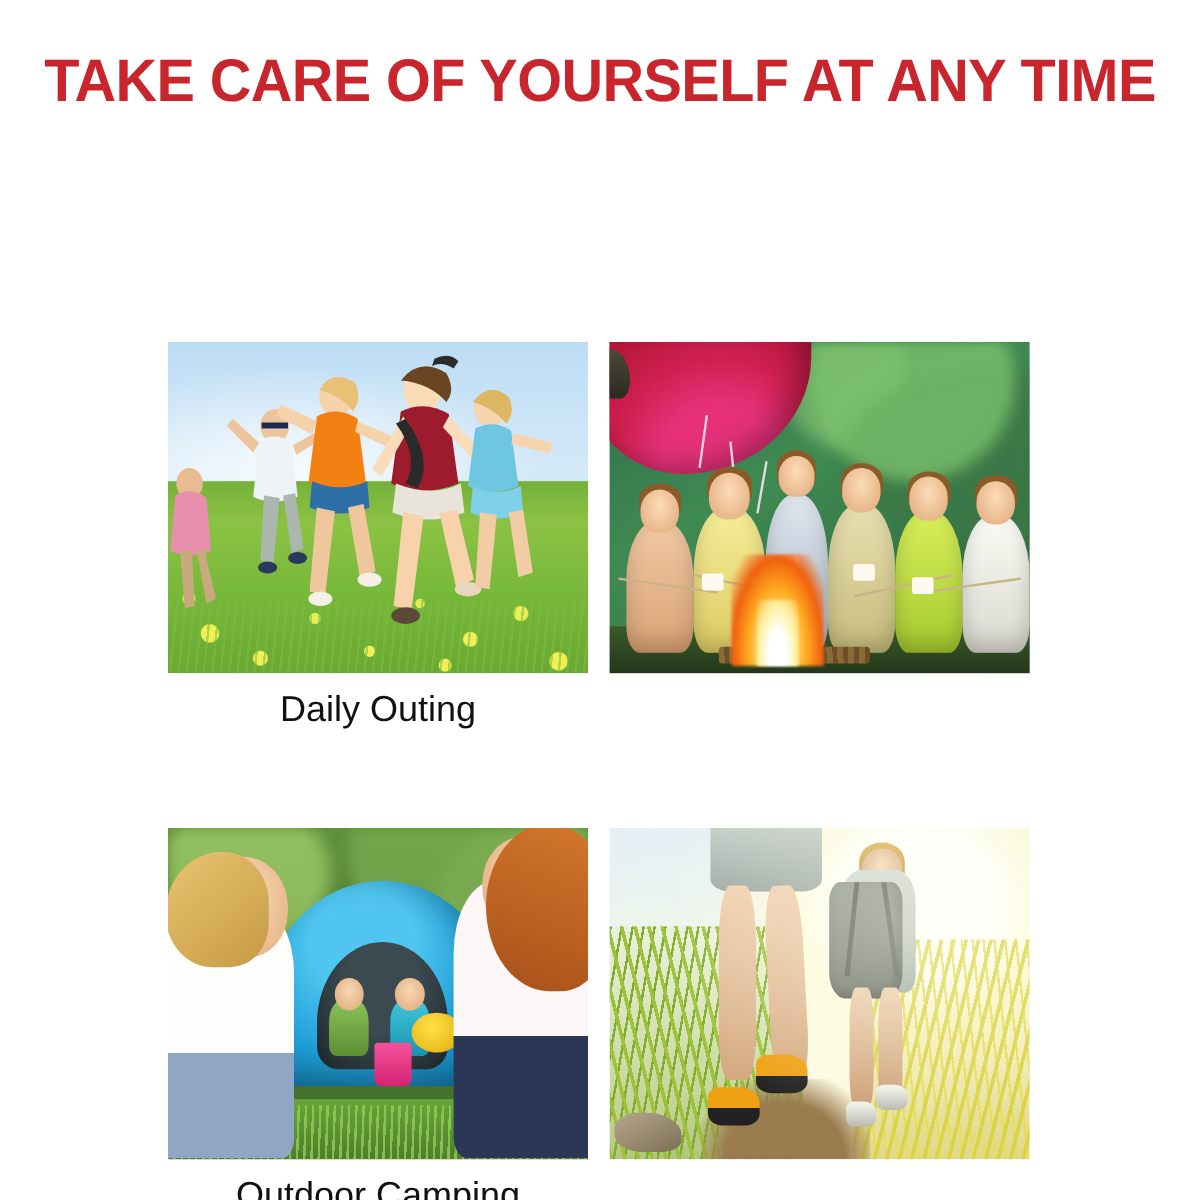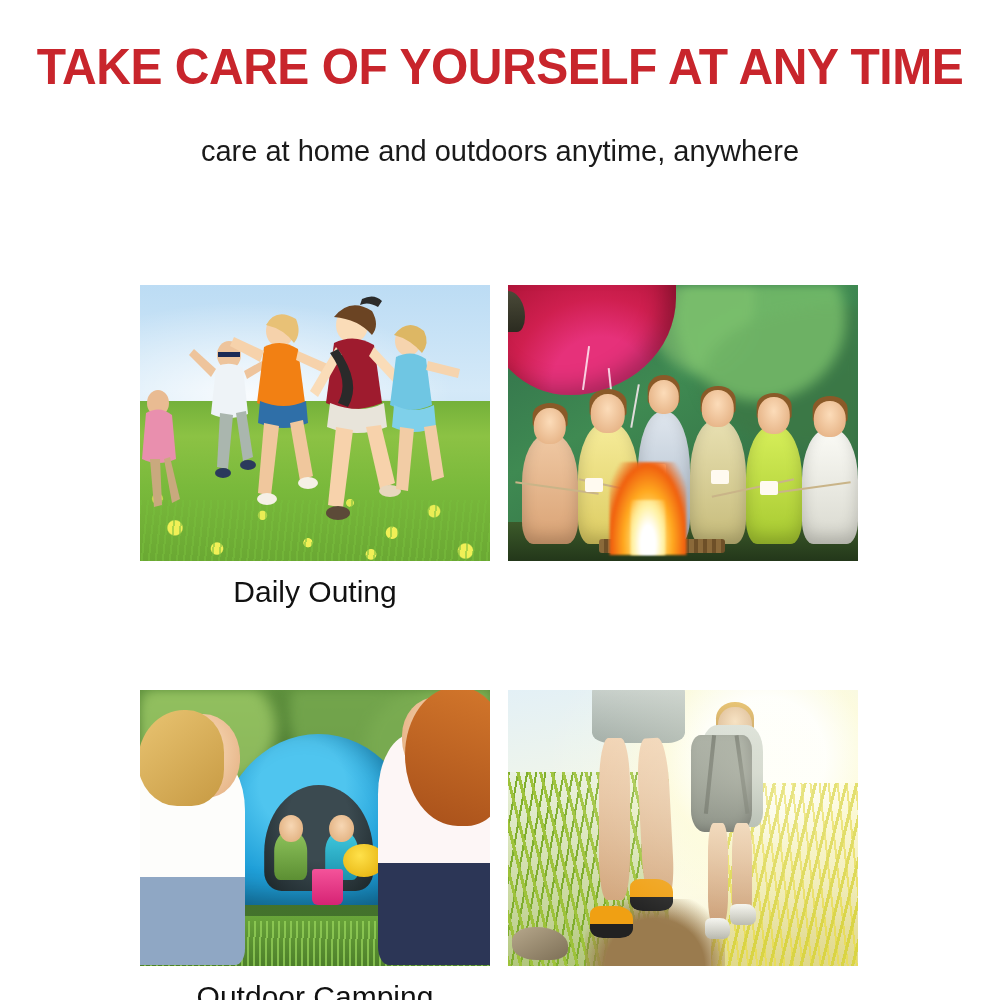--- a/index.html
+++ b/index.html
@@ -391,21 +391,20 @@
     position:absolute; inset:0;
     background:radial-gradient(ellipse at 72% 30%, rgba(255,255,240,.45), rgba(255,255,240,0) 62%);
   }
 </style>
 </head>
 <body>
 
 <div class="page">
 
   <div class="headline">TAKE CARE OF YOURSELF AT ANY TIME</div>
-  <div class="subtitle">care at home and outdoors anytime, anywhere</div>
 
   <div class="grid">
 
     <div class="row">
 
       <div class="cell">
         <div class="photo p1">
           <div class="sky-haze"></div>
           <div class="treeline"></div>
           <div class="field"></div>

